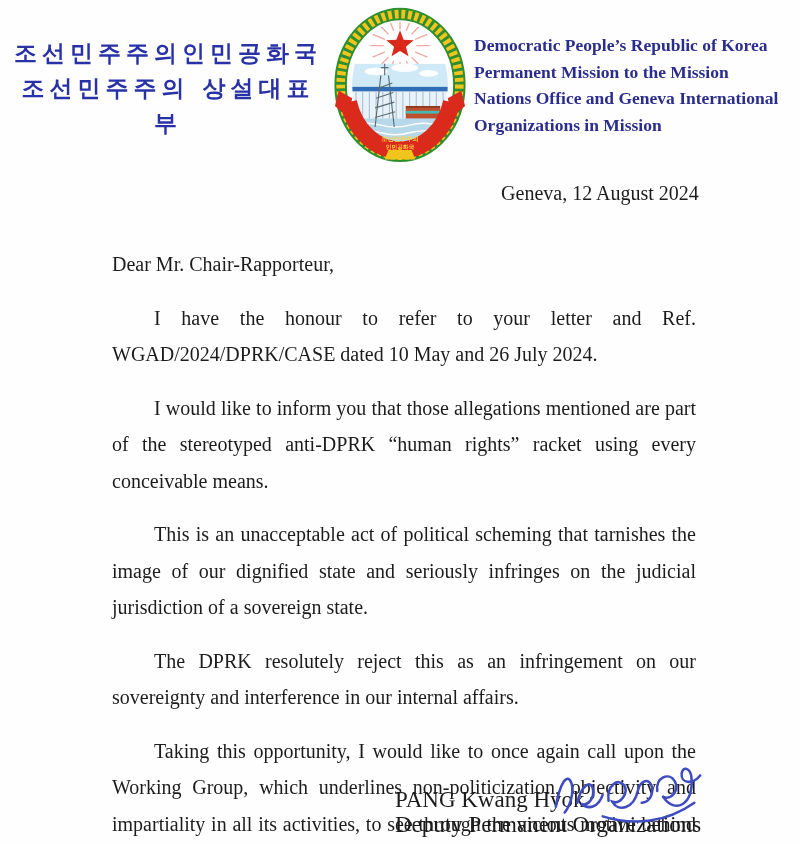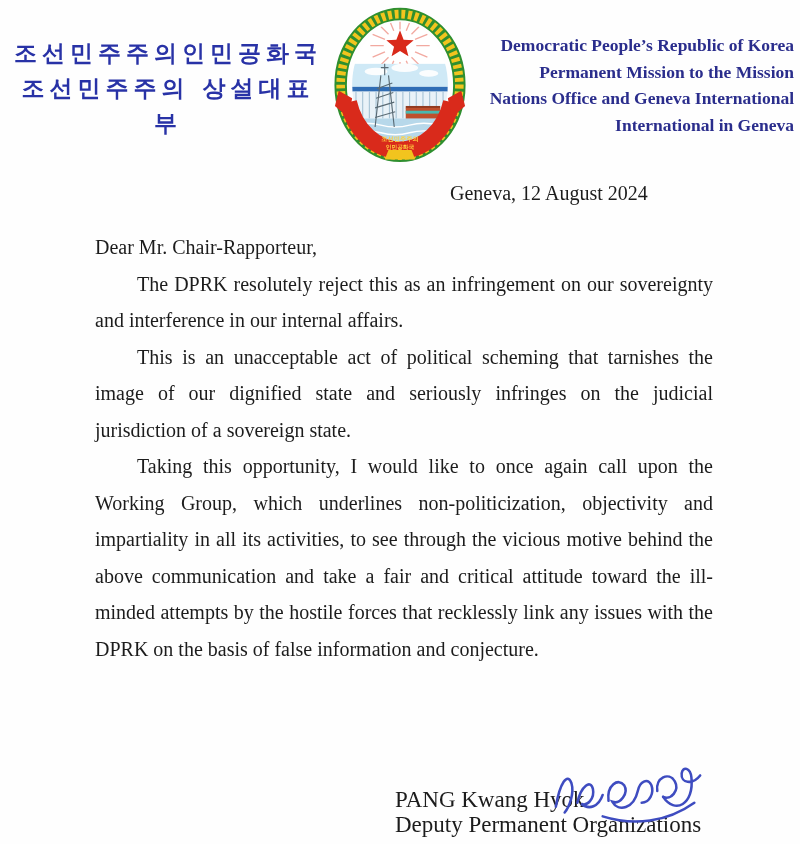--- a/index.html
+++ b/index.html
@@ -16,39 +16,39 @@
     position:absolute;left:8px;top:36px;width:320px;
     text-align:center;
     font-family:"DejaVu Sans", sans-serif;
     font-weight:bold;
     font-size:23px;line-height:35px;letter-spacing:5px;
     color:#2832a6;
   }
   .emblem-wrap{position:absolute;left:333px;top:4px;width:134px;height:158px;}
   .english-header{
     position:absolute;left:474px;top:32px;width:320px;
-    text-align:right;
+    text-align:left;
     font-family:"Liberation Serif", serif;
     font-weight:bold;
     font-size:17.5px;line-height:26.5px;
     color:#2a2d8c;
   }
   
   .date-line{
     position:absolute;left:450px;top:182px;width:300px;
-    text-align:left;
+    text-align:center;
     font-size:20px;
   }
   
   .letter-body{
     position:absolute;left:95px;top:229px;width:618px;
     font-size:20px;line-height:36.5px;
     text-align:justify;
   }
-  .letter-body p{margin:0;text-indent:42px;}
+  .letter-body p{margin:17px;text-indent:42px;}
   .letter-body p.salutation{text-indent:0;}
   
   .sig-block{
     position:absolute;left:395px;top:787px;
     font-size:23px;line-height:25px;
   }
   .sig-scribble{position:absolute;left:545px;top:754px;width:168px;height:78px;}
 </style>
 </head>
 <body>
@@ -144,29 +144,31 @@
       <path d="M58,150 L82,150 L86,160 L54,160 Z" fill="#f2c41e"></path>
       <text x="70" y="141" text-anchor="middle" font-size="6.5" font-weight="bold" fill="#ffd23f">조선민주주의</text>
       <text x="70" y="148.5" text-anchor="middle" font-size="6" font-weight="bold" fill="#ffd23f">인민공화국</text>
     </svg>
   </div>
 
   <div class="english-header">
     <div>Democratic People’s Republic of Korea</div>
     <div>Permanent Mission to the Mission</div>
     <div>Nations Office and Geneva International</div>
-    <div>International in Geneva</div>
+    <div>Organizations in Mission</div>
   </div>
 
   <div class="date-line">Geneva, 12 August 2024</div>
 
   <div class="letter-body">
     <p class="salutation">Dear Mr. Chair-Rapporteur,</p>
+    <p>I have the honour to refer to your letter and Ref. WGAD/2024/DPRK/CASE dated 10  May and 26 July 2024.</p>
+    <p>I would like to inform you that those allegations mentioned are part of the stereotyped anti-DPRK “human rights” racket using every conceivable means.</p>
+    <p>This is an unacceptable act of political scheming that tarnishes the image of our dignified state and seriously infringes on the judicial jurisdiction of a sovereign state.</p>
     <p>The DPRK resolutely reject this as an infringement on our sovereignty and interference in our internal affairs.</p>
-    <p>This is an unacceptable act of political scheming that tarnishes the image of our dignified state and seriously infringes on the judicial jurisdiction of a sovereign state.</p>
     <p>Taking this opportunity, I would like to once again call upon the Working Group, which underlines non-politicization, objectivity and impartiality in all its activities, to see through the vicious motive behind the above communication and take a fair and critical attitude toward the ill-minded attempts by the hostile forces that recklessly link any issues with the DPRK on the basis of false information and conjecture.</p>
 
   </div>
 
   <div class="sig-block">
     <div>PANG Kwang Hyok</div>
     <div>Deputy Permanent Organizations</div>
   </div>
 
   <svg class="sig-scribble" viewBox="0 0 170 80">

